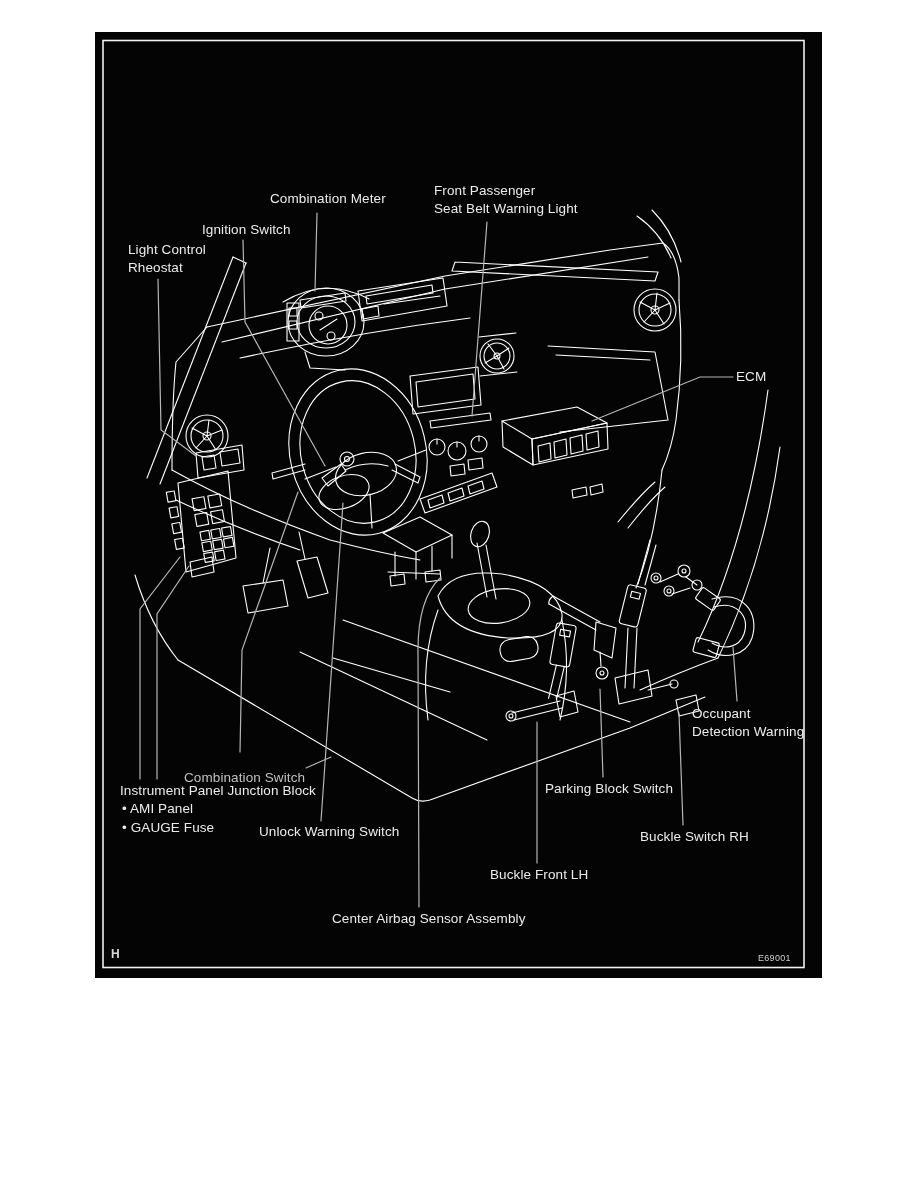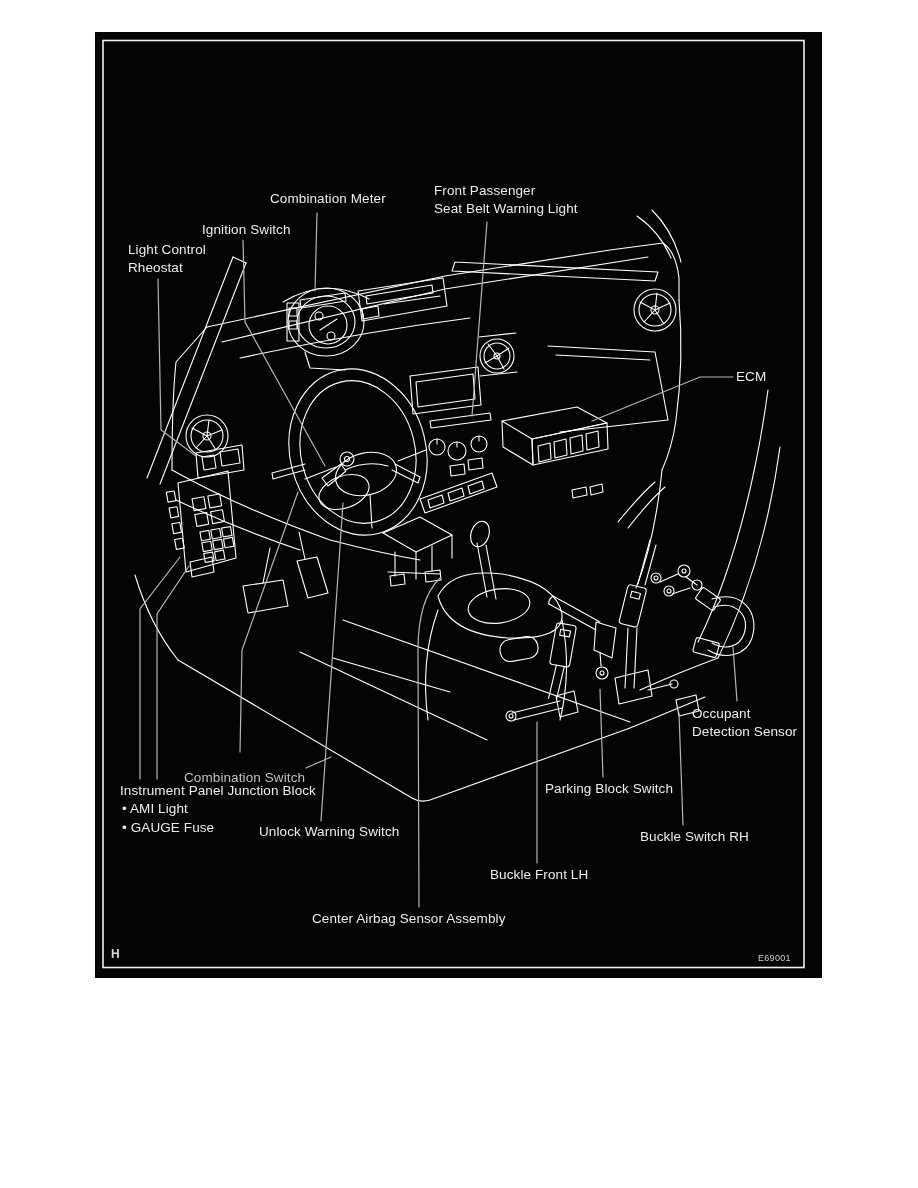--- a/index.html
+++ b/index.html
@@ -292,34 +292,34 @@
     <div class="label" style="left:434px;top:200px">Seat Belt Warning Light</div>
 
     <div class="label" style="left:202px;top:221px">Ignition Switch</div>
 
     <div class="label" style="left:128px;top:241px">Light Control</div>
     <div class="label" style="left:128px;top:259px">Rheostat</div>
 
     <div class="label" style="left:736px;top:368px">ECM</div>
 
     <div class="label" style="left:692px;top:705px">Occupant</div>
-    <div class="label" style="left:692px;top:723px">Detection Sensor</div>
+    <div class="label" style="left:692px;top:723px">Detection Warning</div>
 
     <div class="label dim" style="left:184px;top:769px">Combination Switch</div>
 
     <div class="label" style="left:120px;top:782px">Instrument Panel Junction Block</div>
-    <div class="label" style="left:122px;top:800px">• AMI Light</div>
+    <div class="label" style="left:122px;top:800px">• AMI Panel</div>
     <div class="label" style="left:122px;top:819px">• GAUGE Fuse</div>
 
     <div class="label" style="left:259px;top:823px">Unlock Warning Switch</div>
 
     <div class="label" style="left:545px;top:780px">Parking Block Switch</div>
 
     <div class="label" style="left:640px;top:828px">Buckle Switch RH</div>
 
     <div class="label" style="left:490px;top:866px">Buckle Front LH</div>
 
-    <div class="label" style="left:312px;top:910px">Center Airbag Sensor Assembly</div>
+    <div class="label" style="left:332px;top:910px">Center Airbag Sensor Assembly</div>
 
     <div class="corner-h">H</div>
     <div class="corner-code">E69001</div>
   </div>
 </div>
 
 </body></html>

